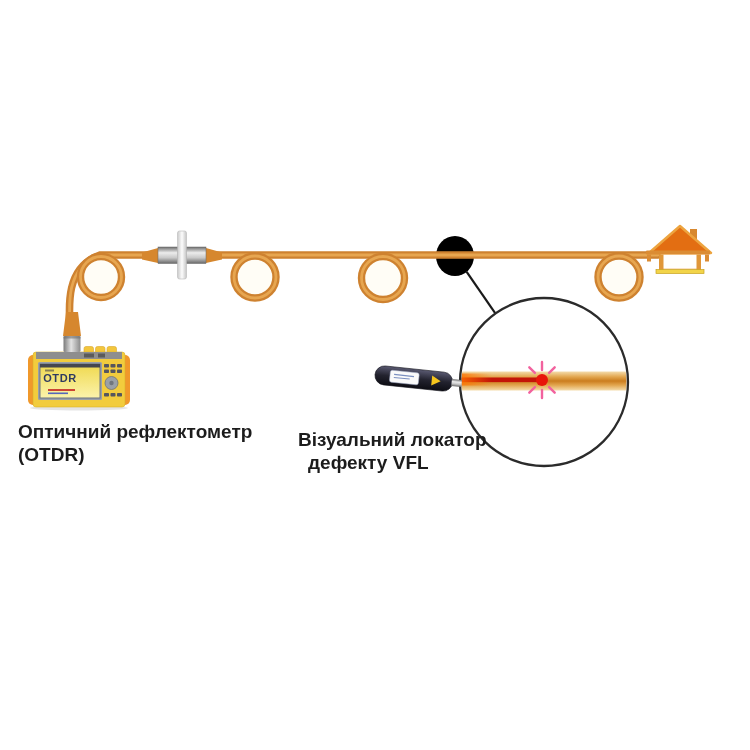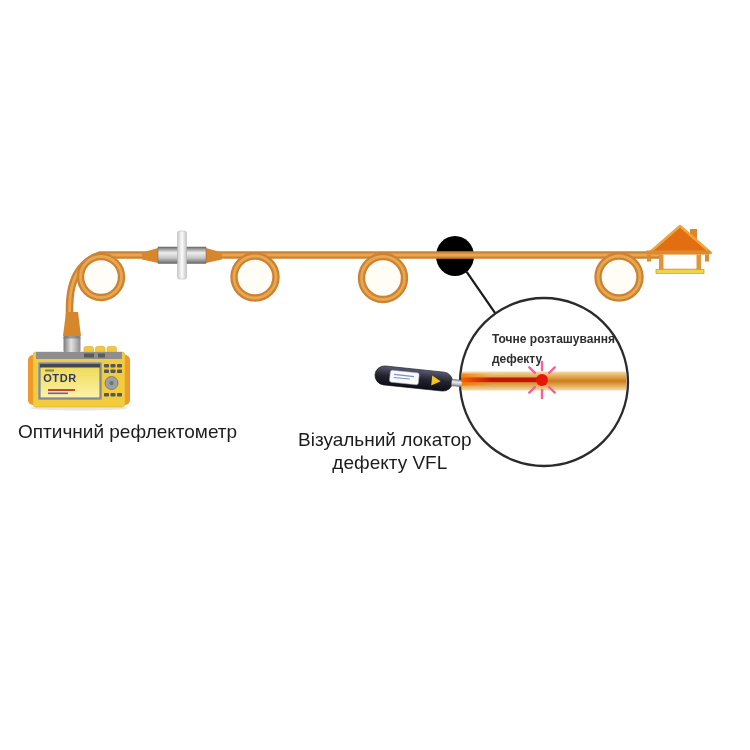--- a/index.html
+++ b/index.html
@@ -6,22 +6,22 @@
   #stage{position:relative;width:750px;height:750px;background:#fff;overflow:hidden;
          font-family:"Liberation Sans","DejaVu Sans",sans-serif;}
   #diagram-svg{position:absolute;left:0;top:0;}
   .fiber-base{stroke:var(--fiber,#CE8230);stroke-width:7.4;fill:none;stroke-linecap:round;}
   .fiber-hi{stroke:var(--fiber-highlight,#E7A650);stroke-width:2.8;fill:none;stroke-linecap:round;}
   .loop-base{stroke:var(--fiber,#CE8230);stroke-width:7.4;fill:#FFFDF6;}
   .loop-hi{stroke:var(--fiber-highlight,#E7A650);stroke-width:2.8;fill:none;}
   .ray{stroke:var(--ray,#F2629E);stroke-width:2.4;stroke-linecap:round;}
   .ptr{stroke:#1a1a1a;stroke-width:2.2;}
   .bumper{fill:var(--otdr-bumper,#F0982B);}
-  .lbl{position:absolute;font-size:19px;line-height:23px;font-weight:400;
-       color:var(--text,#1C1C1C);white-space:nowrap;z-index:2;text-align:center;}
+  .lbl{position:absolute;font-size:19px;line-height:23px;font-weight:700;
+       color:var(--text,#1C1C1C);white-space:nowrap;z-index:2;}
   .lbl .l2-indent{padding-left:10px;}
   .mag-lbl{position:absolute;left:492px;top:330px;font-size:12px;line-height:19.5px;
        font-weight:700;color:#2e2e2e;white-space:nowrap;z-index:2;}
   .screen-lbl{position:absolute;left:40px;top:372px;width:40px;text-align:center;
        font-size:11px;line-height:13px;font-weight:700;color:#2F3A60;
        letter-spacing:0.6px;z-index:2;}
 </style>
 </head>
 <body>
 
@@ -174,27 +174,24 @@
         <rect x="117" y="393" width="5" height="3.6" rx="0.8" fill="#55565E"></rect>
       </g>
       <polygon points="66,312 78,312 81,336 63,336" fill="#D6872E"></polygon>
       <rect x="63.5" y="336" width="17" height="16" rx="1.5" fill="url(#metalV)"></rect>
       <rect x="63.5" y="336" width="17" height="2.5" fill="#6F6F6F" opacity="0.6"></rect>
     </g>
   </svg>
 
   <div class="lbl" style="left:18px;top:420px;">
     <div>Оптичний рефлектометр</div>
+    <div>(OTDR)</div>
   </div>
 
   <div class="lbl" style="left:298px;top:420px;margin-top:8px;">
     <div>Візуальний локатор</div>
     <div class="l2-indent">дефекту VFL</div>
   </div>
 
-  <div class="mag-lbl">
-    <div>Точне розташування</div>
-    <div>дефекту</div>
-  </div>
 
   <div class="screen-lbl">OTDR</div>
 
 </div>
 
 </body></html>

